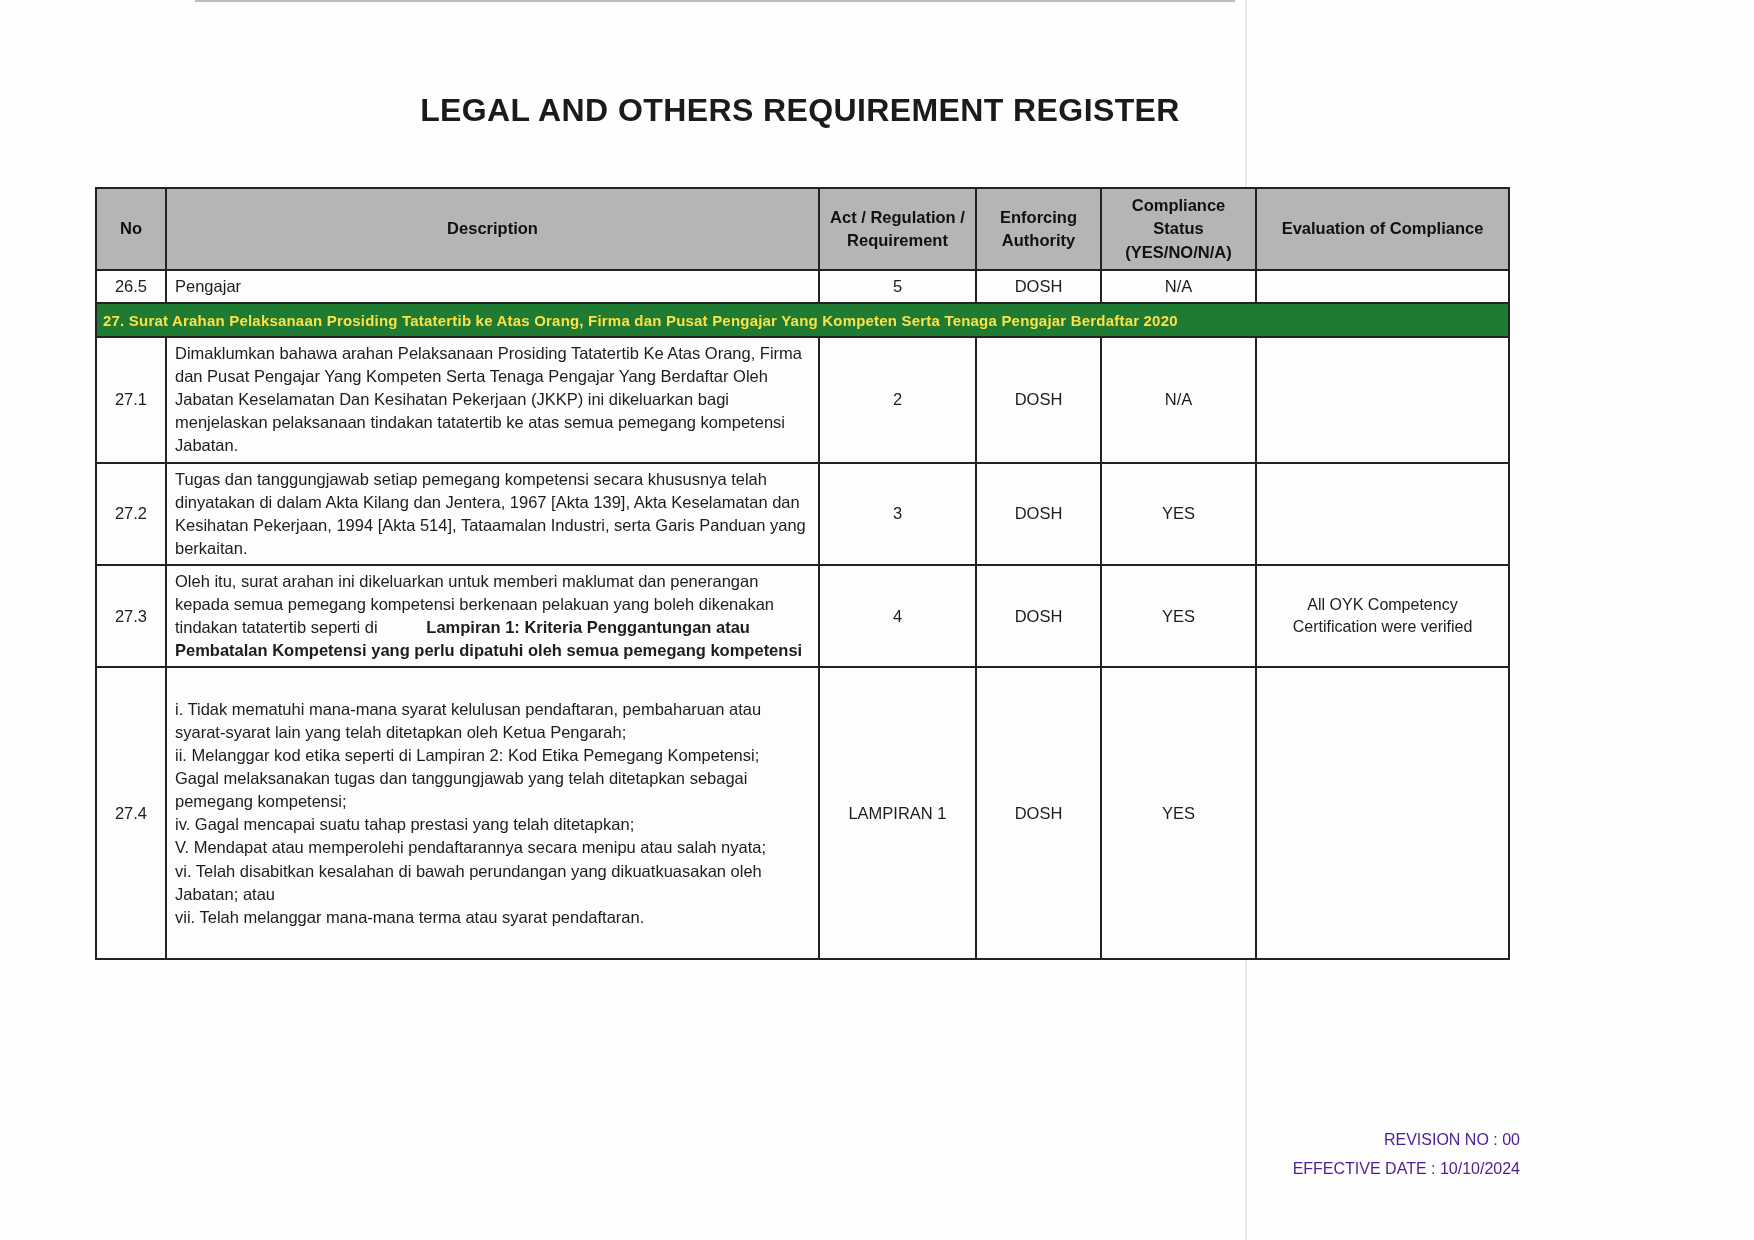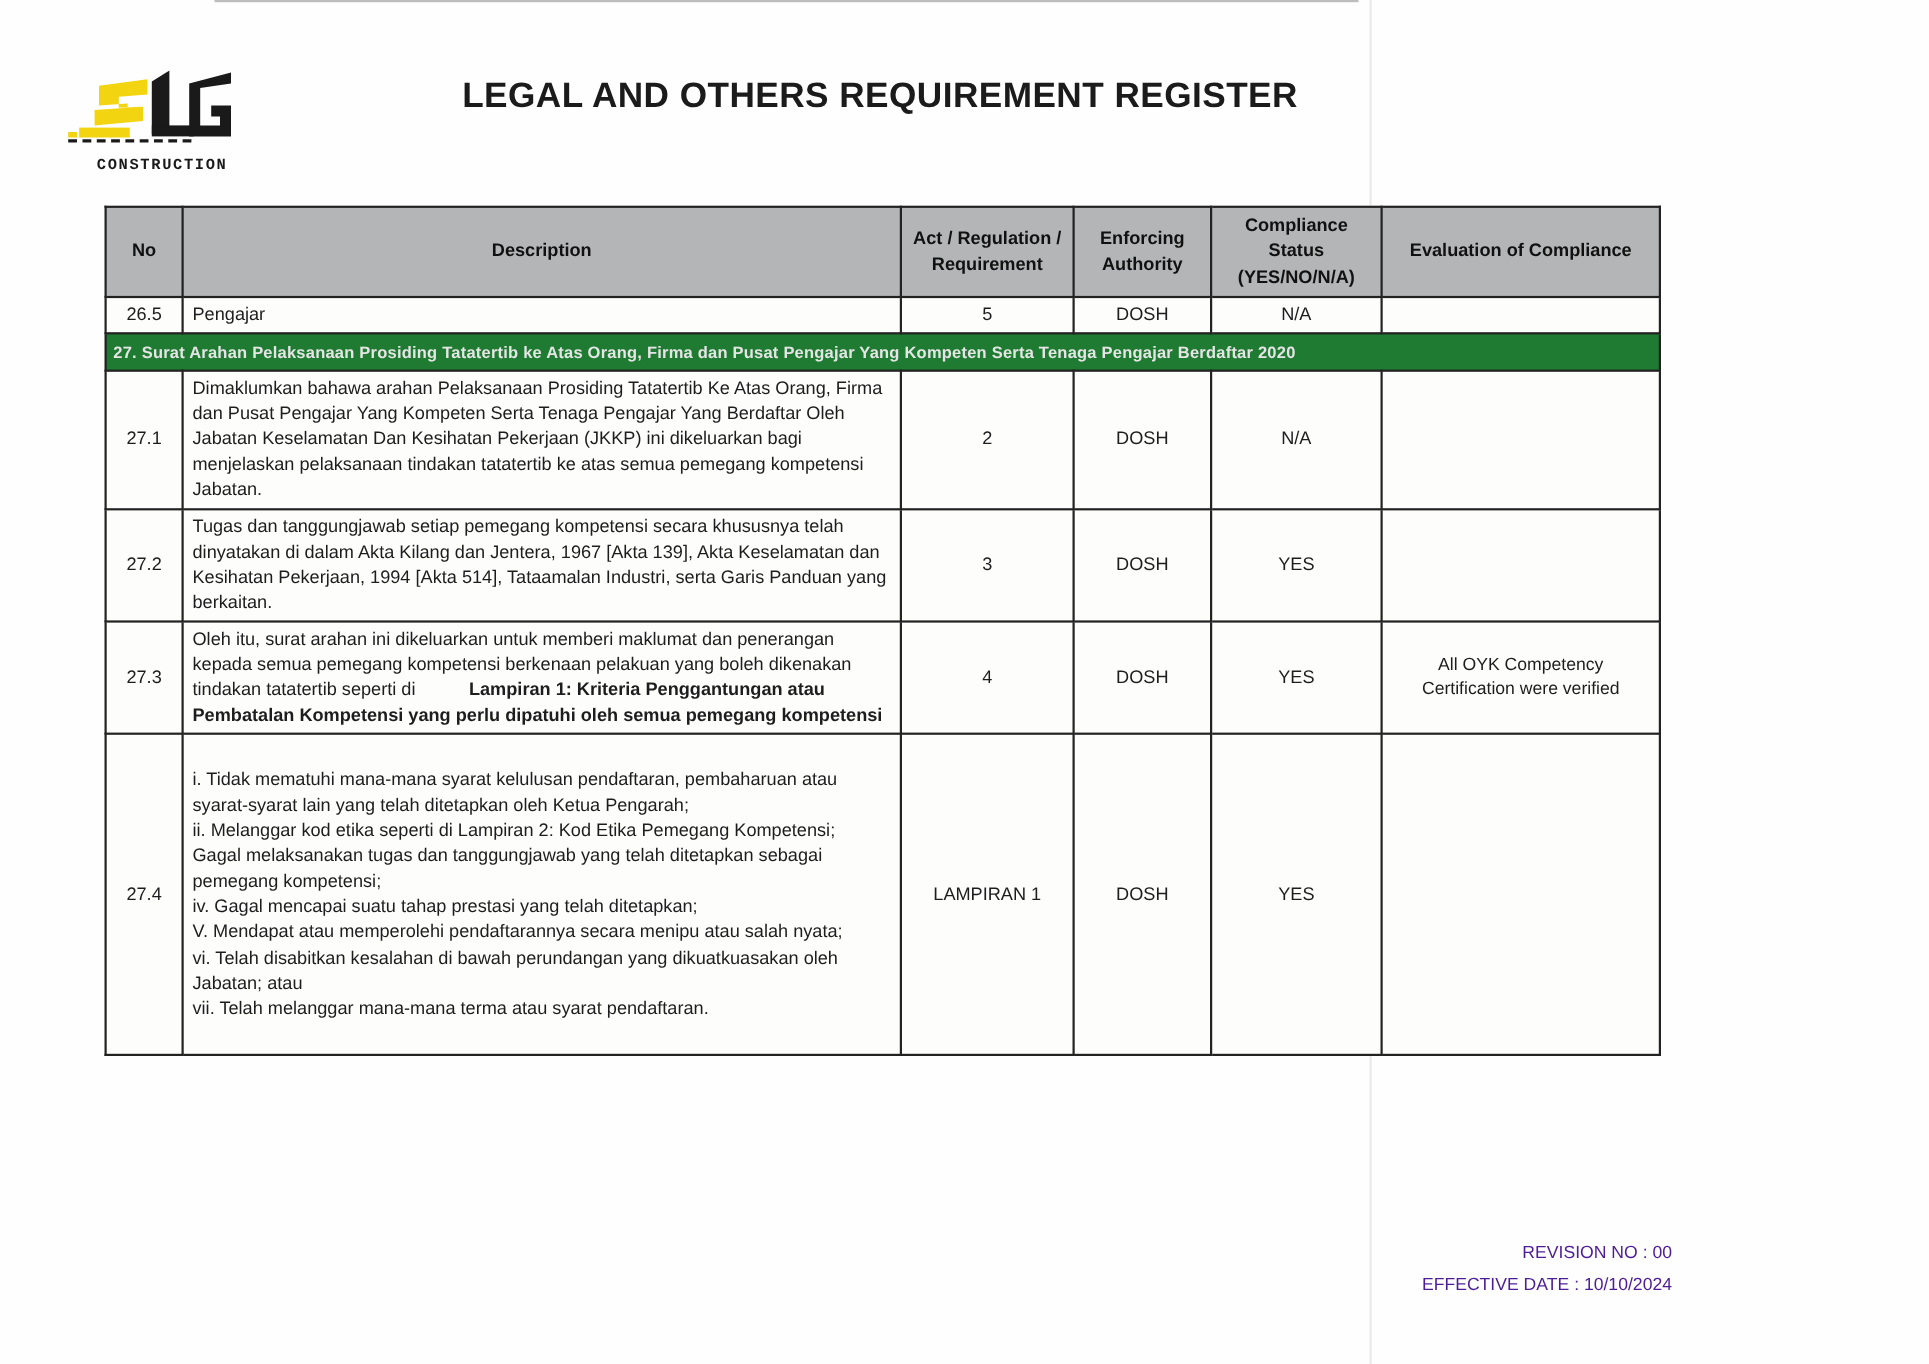--- a/index.html
+++ b/index.html
@@ -37,21 +37,21 @@
   }
   .logo .construction{
     margin-top:-4px;
     font-weight:700;font-size:14px;letter-spacing:1.5px;
     color:var(--logo-black);
     font-family:"Liberation Mono","DejaVu Sans Mono",monospace;
     padding-left:28px;
   }
   
   .page-title{
-    position:absolute;left:0;top:68px;width:1600px;
+    position:absolute;left:0;top:92px;width:1600px;
     text-align:center;
     font-size:32px;font-weight:600;letter-spacing:0.4px;
     color:#1b1b1b;
   }
   
   table.reg{
     position:absolute;left:95px;top:187px;
     width:1413px;
     border-collapse:collapse;
     table-layout:fixed;
@@ -73,21 +73,21 @@
     font-size:16.5px;
     color:#111;
   }
   td.c-no{text-align:center;padding:2px 4px;}
   td.c-desc{text-align:left;}
   td.c-center{text-align:center;}
   td.c-eval{text-align:center;font-size:16px;line-height:1.5;}
   .multiline{white-space:pre-line;}
   tr.section-row td{
     background:var(--section-green);
-    color:#e5e5e5;
+    color:#fde047;
     font-weight:700;
     font-size:15px;
     height:28px;
     padding:2px 6px;
     letter-spacing:0.2px;
   }
   .bold-seg{font-weight:700;margin-left:44px;}
   
   .page-number{
     position:absolute;left:0;top:1052px;width:1600px;
@@ -100,44 +100,20 @@
   }
 </style>
 </head>
 <body>
 
 <div class="page">
 
   <div class="top-smudge"></div>
   <div class="fold-line"></div>
 
-  <div class="logo">
-    <svg width="190" height="82" viewBox="0 0 190 82">
-
-      <g style="fill:var(--logo-yellow)">
-        <polygon points="30,18 74,12 74,26 48,28 48,38 70,37 70,50 26,54 26,40 56,38 56,34 30,36"></polygon>
-        <rect x="12" y="56" width="46" height="9"></rect>
-        <rect x="2" y="60" width="8" height="5"></rect>
-      </g>
-
-      <g style="fill:var(--logo-black)">
-        <polygon points="78,14 94,4 94,62 78,62"></polygon>
-        <rect x="78" y="54" width="38" height="10"></rect>
-      </g>
-
-      <g style="fill:var(--logo-black)">
-        <polygon points="112,16 150,6 150,16 122,20 122,54 140,54 140,46 132,46 132,36 150,36 150,64 112,64"></polygon>
-      </g>
-
-      <g style="stroke:var(--logo-black)" stroke-width="3" stroke-dasharray="8 5">
-        <line x1="2" y1="68" x2="116" y2="68"></line>
-      </g>
-    </svg>
-    <div class="construction">CONSTRUCTION</div>
-  </div>
 
   <div class="page-title">LEGAL AND OTHERS REQUIREMENT REGISTER</div>
 
   <table class="reg">
     <colgroup>
       <col style="width:70px">
       <col style="width:653px">
       <col style="width:157px">
       <col style="width:125px">
       <col style="width:155px">

